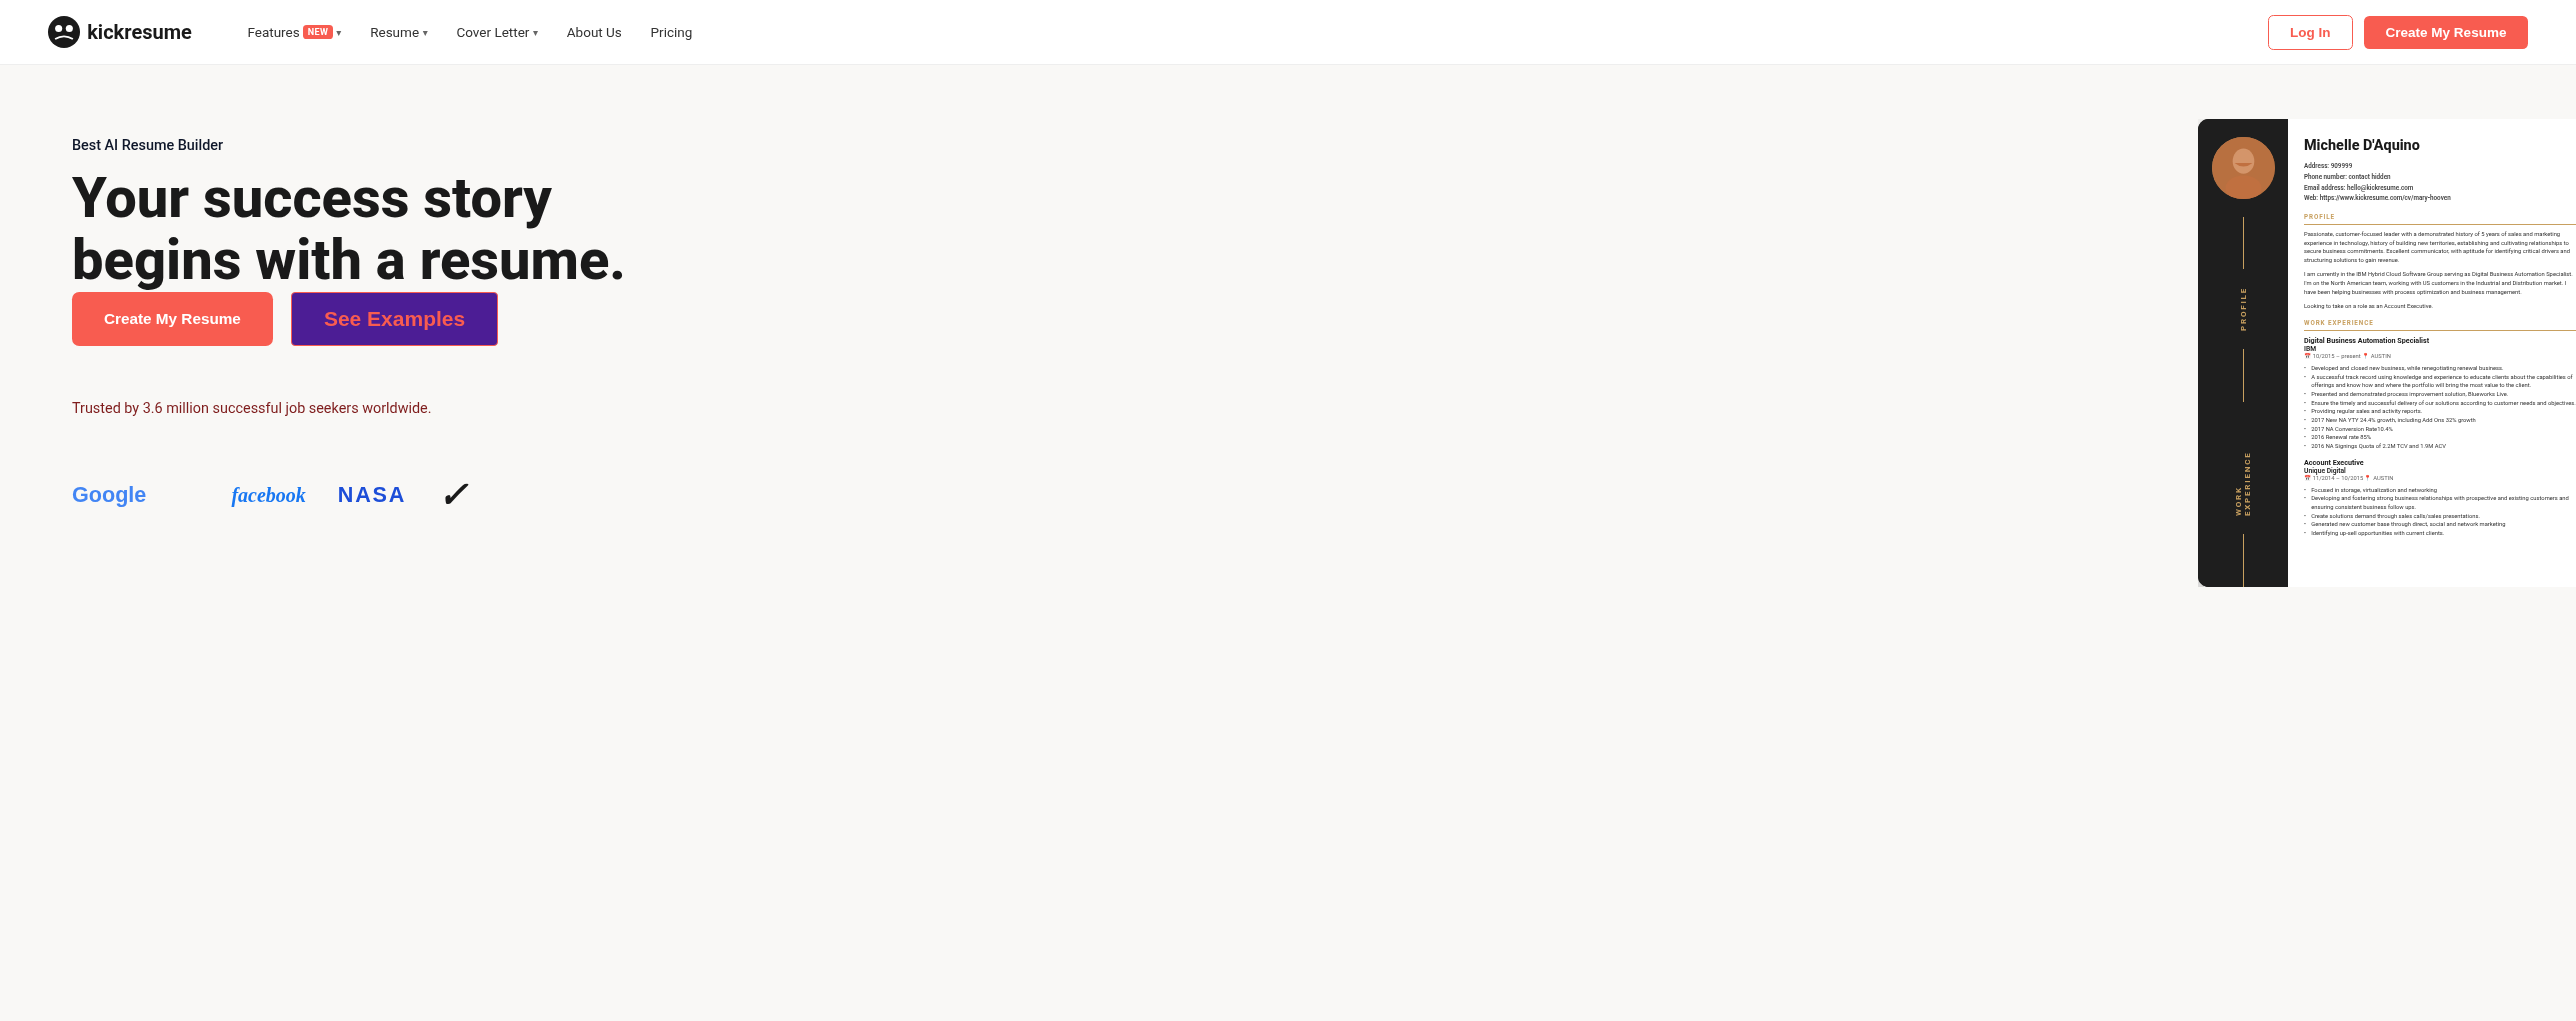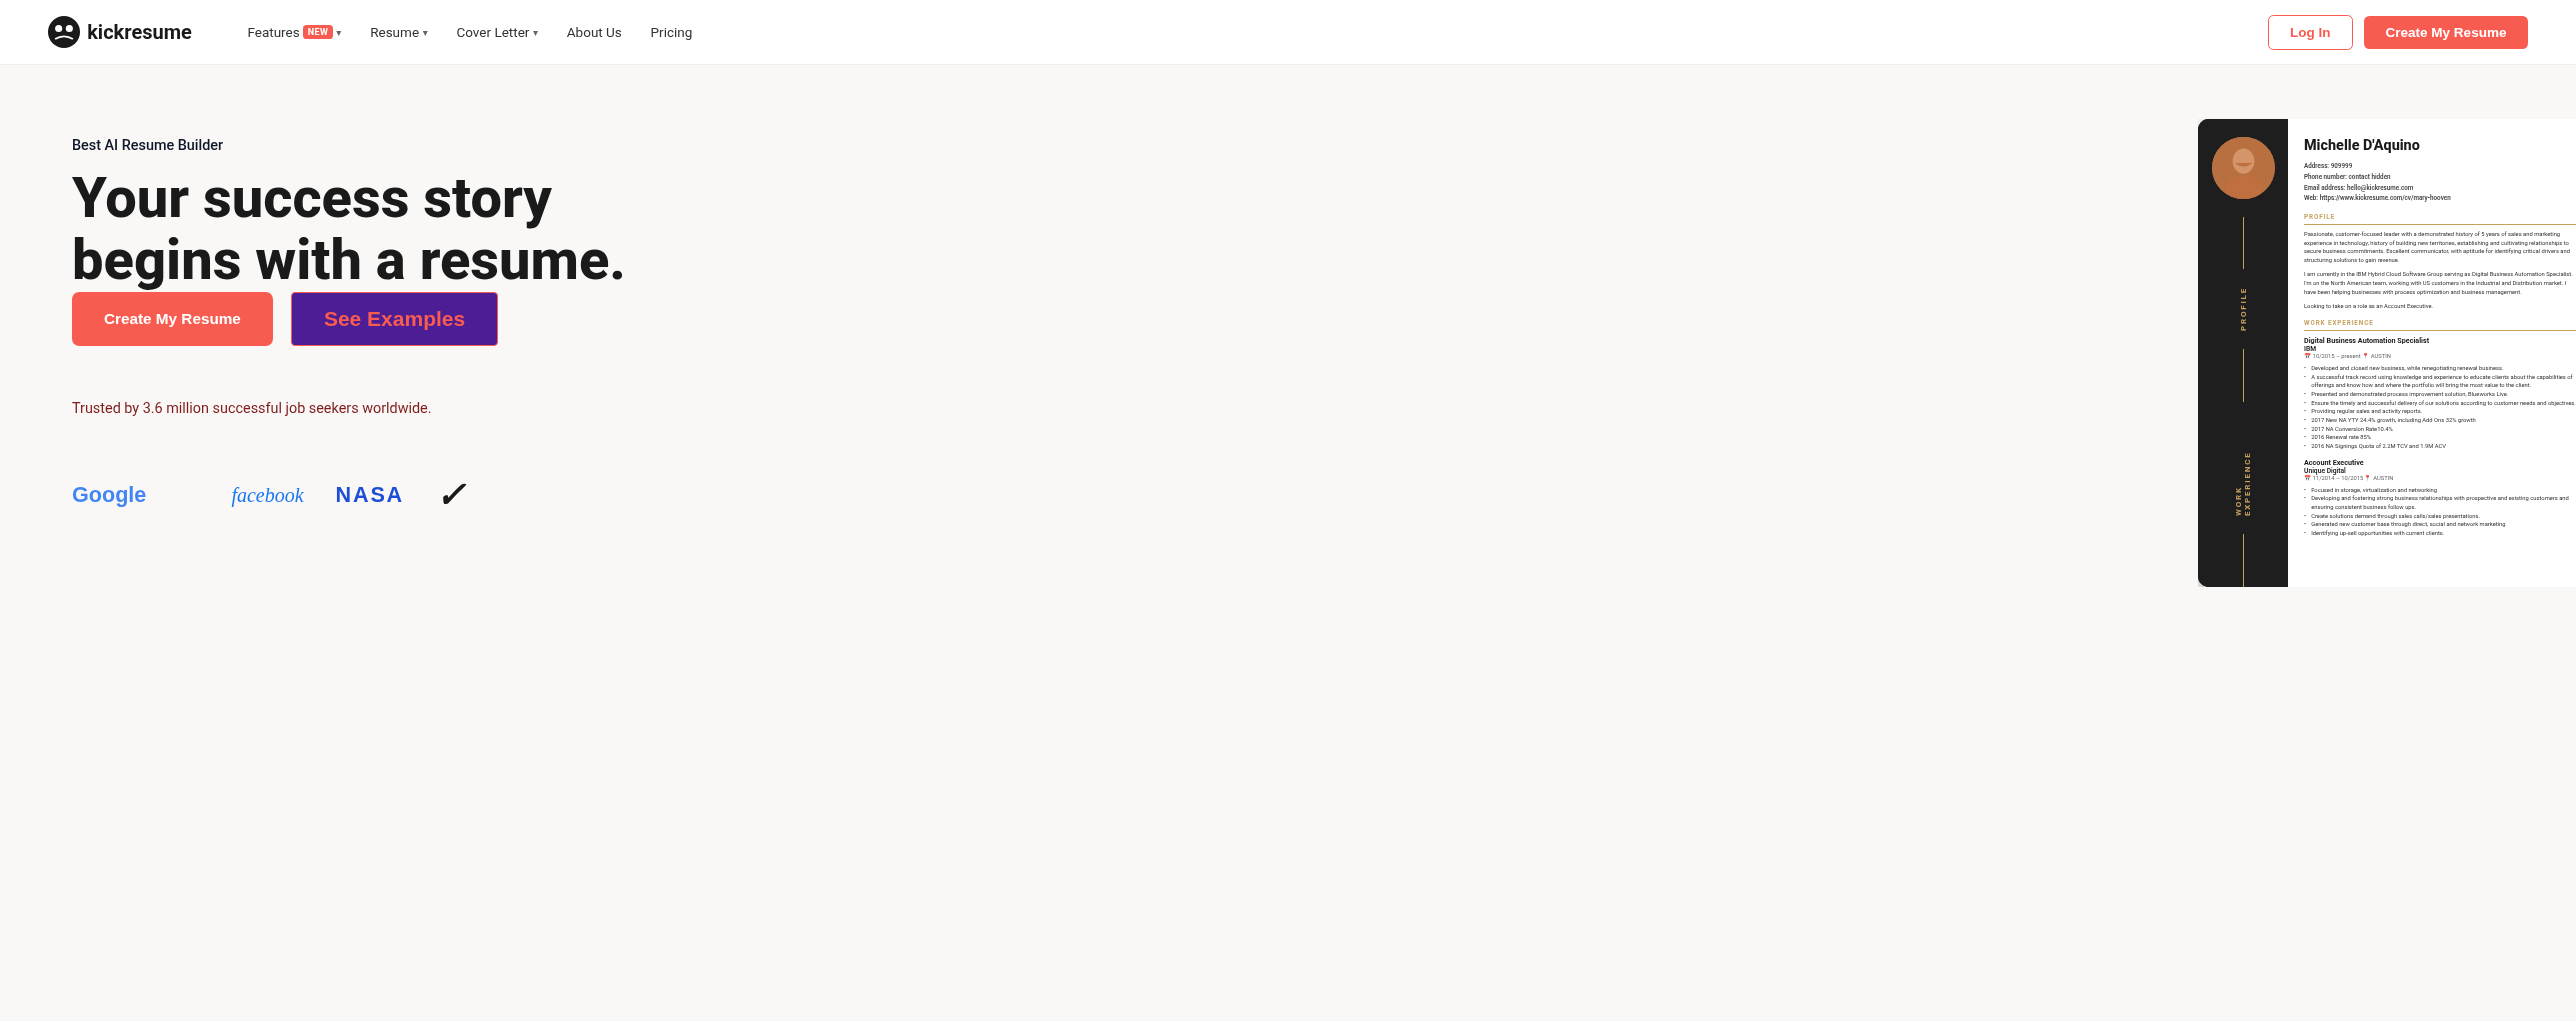--- a/index.html
+++ b/index.html
@@ -46,21 +46,21 @@
     }
     .btn-hero-secondary {
       padding: 14.4px 32px; background: #4c1d95; color: #f85c50;
       border: 1.8px solid #f85c50; border-radius: 4px; font-size: 21px; font-weight: 700; cursor: pointer;
     }
     .trusted-text { font-size: 14.4px; color: #7f1d1d; margin-bottom: 25px; }
     .brand-logos { display: flex; align-items: center; gap: 32px; }
     .brand-logo { font-size: 20px; font-weight: 700; color: #333; font-family: serif; margin-top: 32px; }
     .brand-google { font-family: 'Arial', sans-serif; font-weight: 700; font-size: 21.6px; color: #4285f4; }
     .brand-apple { font-size: 25px; }
-    .brand-facebook { font-size: 20px; font-weight: 400; color: #1877f2; font-style: italic; }
+    .brand-facebook { font-size: 20px; font-weight: 700; color: #1877f2; font-style: italic; }
     .brand-nasa { font-family: 'Arial Black', sans-serif; font-weight: 700; font-size: 21.6px; letter-spacing: 1.8px; color: #1d4ed8; }
     .brand-nike { font-size: 32px; font-weight: 900; font-style: italic; color: #1a1a1a; }
 
     
     .hero-right {
       position: absolute; right: -18px; top: 54px;
       width: 396px; height: 468px; overflow: hidden;
     }
     .resume-card {
       background: #1e1e1e; border-radius: 10.8px; overflow: hidden;

